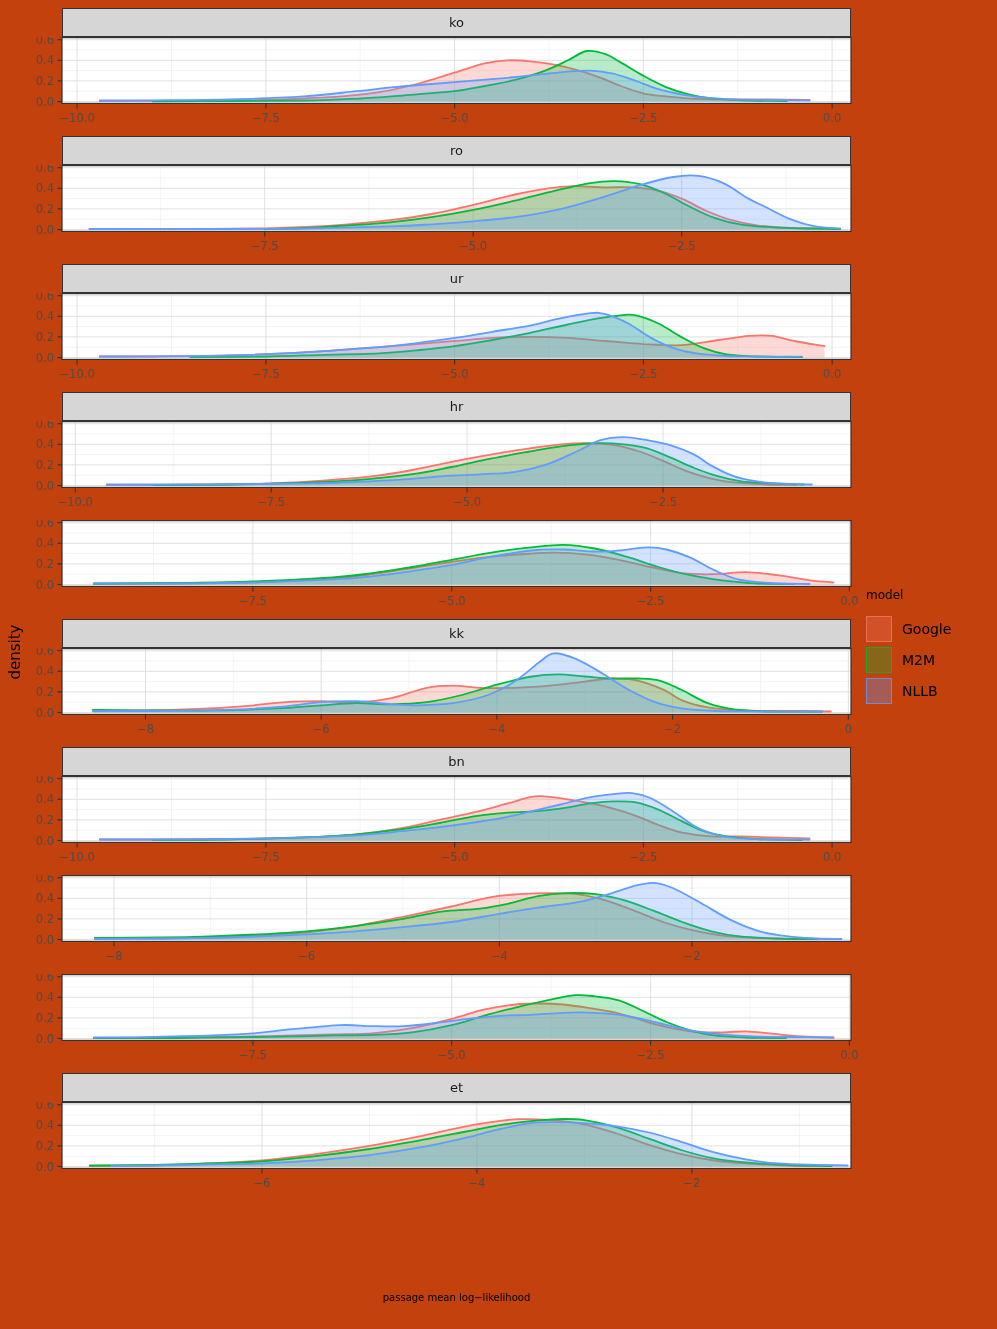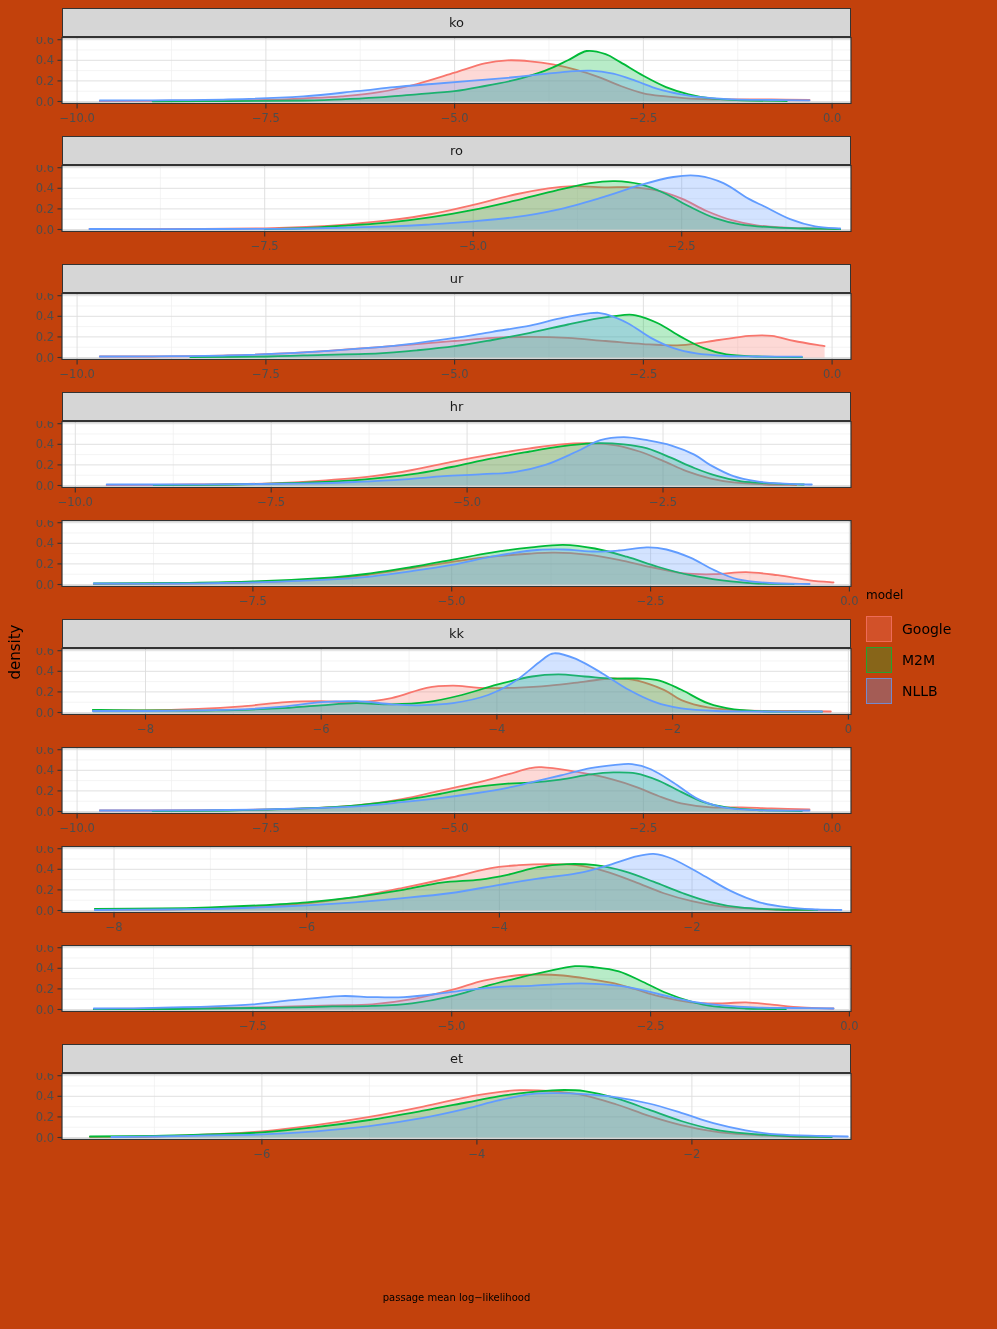--- a/index.html
+++ b/index.html
@@ -342,20 +342,23 @@
           <text x="321.2" y="85" text-anchor="middle" font-size="11.5" fill="#4d4d4d">−6</text>
           <line x1="496.9" y1="67" x2="496.9" y2="71.5" stroke="#333" stroke-width="1.1"></line>
           <text x="496.9" y="85" text-anchor="middle" font-size="11.5" fill="#4d4d4d">−4</text>
           <line x1="672.6" y1="67" x2="672.6" y2="71.5" stroke="#333" stroke-width="1.1"></line>
           <text x="672.6" y="85" text-anchor="middle" font-size="11.5" fill="#4d4d4d">−2</text>
           <line x1="848.4" y1="67" x2="848.4" y2="71.5" stroke="#333" stroke-width="1.1"></line>
           <text x="848.4" y="85" text-anchor="middle" font-size="11.5" fill="#4d4d4d">0</text>
         </svg>
       </div>
       <div class="facet">
+        <div class="strip">
+          <span>bn</span>
+        </div>
         <svg class="panel-svg" width="860" height="93">
           <rect x="62" y="0" width="789" height="67" fill="#ffffff"></rect>
           <line x1="171.5" y1="0" x2="171.5" y2="67" stroke="#efefef" stroke-width="0.7"></line>
           <line x1="360.2" y1="0" x2="360.2" y2="67" stroke="#efefef" stroke-width="0.7"></line>
           <line x1="549.0" y1="0" x2="549.0" y2="67" stroke="#efefef" stroke-width="0.7"></line>
           <line x1="737.7" y1="0" x2="737.7" y2="67" stroke="#efefef" stroke-width="0.7"></line>
           <line x1="62" y1="54.2" x2="851" y2="54.2" stroke="#efefef" stroke-width="0.7"></line>
           <line x1="62" y1="33.6" x2="851" y2="33.6" stroke="#efefef" stroke-width="0.7"></line>
           <line x1="62" y1="13.0" x2="851" y2="13.0" stroke="#efefef" stroke-width="0.7"></line>
           <line x1="77.1" y1="0" x2="77.1" y2="67" stroke="#dcdcdc" stroke-width="0.9"></line>

